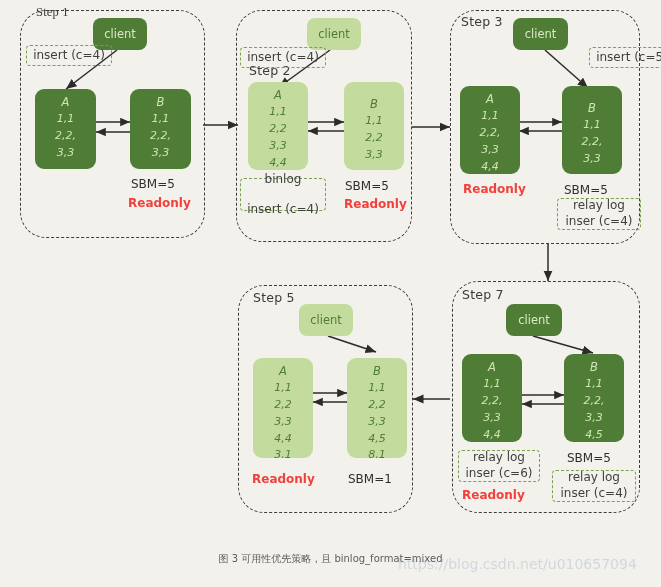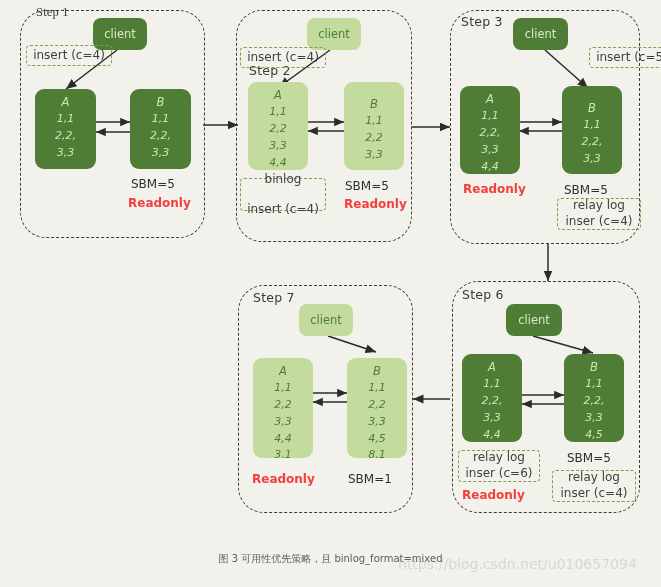--- a/index.html
+++ b/index.html
@@ -255,21 +255,21 @@
 
   <div class="txt readonly" style="left:463px;top:182px;">Readonly</div>
   <div class="txt" style="left:564px;top:183px;">SBM=5</div>
 
   <div class="note" style="left:557px;top:198px;width:84px;height:32px;">
     <span>relay log</span>
     <span>inser (c=4)</span>
   </div>
 
   <div class="panel" style="left:452px;top:281px;width:188px;height:232px;"></div>
-  <div class="step-label" style="left:462px;top:287px;">Step 6</div>
+  <div class="step-label" style="left:462px;top:287px;">Step 7</div>
 
   <div class="client dark" style="left:506px;top:304px;width:56px;height:32px;">
     <span>client</span>
   </div>
 
   <div class="node dark" style="left:462px;top:354px;width:60px;height:88px;">
     <span class="nrow title">A</span>
     <span class="nrow">1,1</span>
     <span class="nrow">2,2,</span>
     <span class="nrow">3,3</span>
@@ -292,21 +292,21 @@
   <div class="txt" style="left:567px;top:451px;">SBM=5</div>
 
   <div class="note" style="left:552px;top:470px;width:84px;height:32px;">
     <span>relay log</span>
     <span>inser (c=4)</span>
   </div>
 
   <div class="txt readonly" style="left:462px;top:488px;">Readonly</div>
 
   <div class="panel" style="left:238px;top:285px;width:175px;height:228px;"></div>
-  <div class="step-label" style="left:253px;top:290px;">Step 7</div>
+  <div class="step-label" style="left:253px;top:290px;">Step 5</div>
 
   <div class="client light" style="left:299px;top:304px;width:54px;height:32px;">
     <span>client</span>
   </div>
 
   <div class="node light" style="left:253px;top:358px;width:60px;height:100px;">
     <span class="nrow title">A</span>
     <span class="nrow">1,1</span>
     <span class="nrow">2,2</span>
     <span class="nrow">3,3</span>

